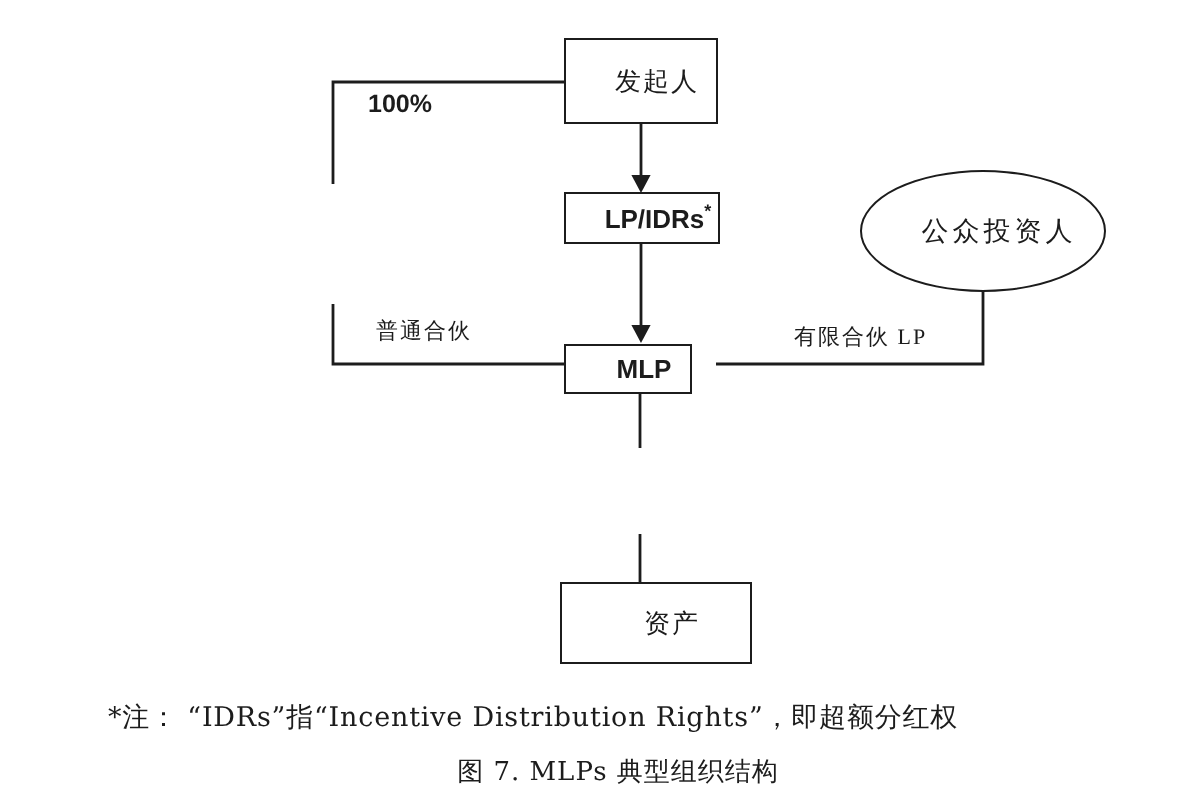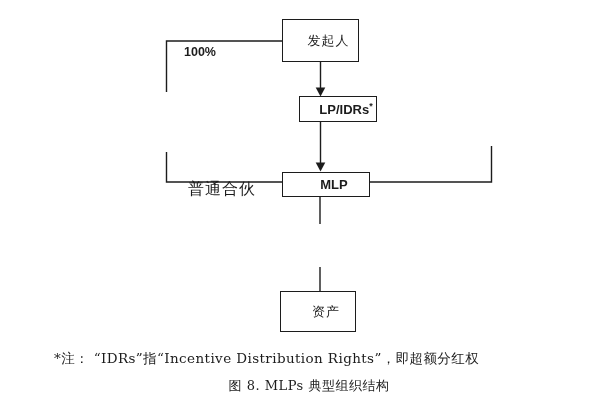--- a/index.html
+++ b/index.html
@@ -57,23 +57,22 @@
     white-space: nowrap;
     line-height: 1;
   }
   .edge-label.pct {
     font-family: Liberation Sans, sans-serif;
     font-size: 12.5px;
     font-weight: 700;
   }
   .edge-label.cn {
     font-family: Liberation Serif, serif;
-    font-size: 16px;
+    font-size: 11px;
     letter-spacing: 1px;
-    margin-top: 20px;
   }
   .footnote {
     position: absolute;
     left: 54px;
     top: 350px;
     font-size: 13.5px;
     letter-spacing: 0.4px;
     white-space: nowrap;
     text-align: center;
   }
@@ -110,36 +109,40 @@
 
     <line x1="320" y1="197" x2="320" y2="224" stroke="#1c1c1c" stroke-width="1.4"></line>
 
     <line x1="320" y1="267" x2="320" y2="291" stroke="#1c1c1c" stroke-width="1.4"></line>
   </svg>
 
   <div class="node rect-cn" style="left:282px; top:19px; width:77px; height:43px;">
     <span>发起人</span>
   </div>
 
-  <div class="node rect-en" style="left:299px; top:96px; width:78px; height:26px;text-align:center;">
+  <div class="node rect-en" style="left:282px; top:96px; width:78px; height:26px;text-align:center;">
     <span><span>LP/IDRs</span><sup>*</sup></span>
   </div>
 
-  <div class="node rect-en" style="left:282px; top:172px; width:88px; height:25px;">
+  <div class="node rect-en" style="left:282px; top:172px; width:64px; height:25px;">
     <span>MLP</span>
   </div>
 
 
-  <div class="node rect-cn" style="left:280px; top:291px; width:76px; height:41px;">
+  <div class="node rect-cn" style="left:280px; top:291px; width:96px; height:41px;">
     <span>资产</span>
   </div>
 
 
+  <div class="node ellipse" style="left:430px; top:85px; width:123px; height:61px;">
+    <span>公众投资人</span>
+  </div>
 
   <div class="edge-label pct" style="left:184px; top:46px;">100%</div>
 
   <div class="edge-label cn" style="left:188px; top:161px;">普通合伙</div>
 
+  <div class="edge-label cn" style="left:397px; top:164px;">有限合伙 LP</div>
 
   <div class="footnote">*注： “IDRs”指“Incentive Distribution Rights”，即超额分红权</div>
-  <div class="caption">图 8. MLPs 典型组织结构</div>
+  <div class="caption">图 7. MLPs 典型组织结构</div>
 
 </div>
 
 </body></html>

